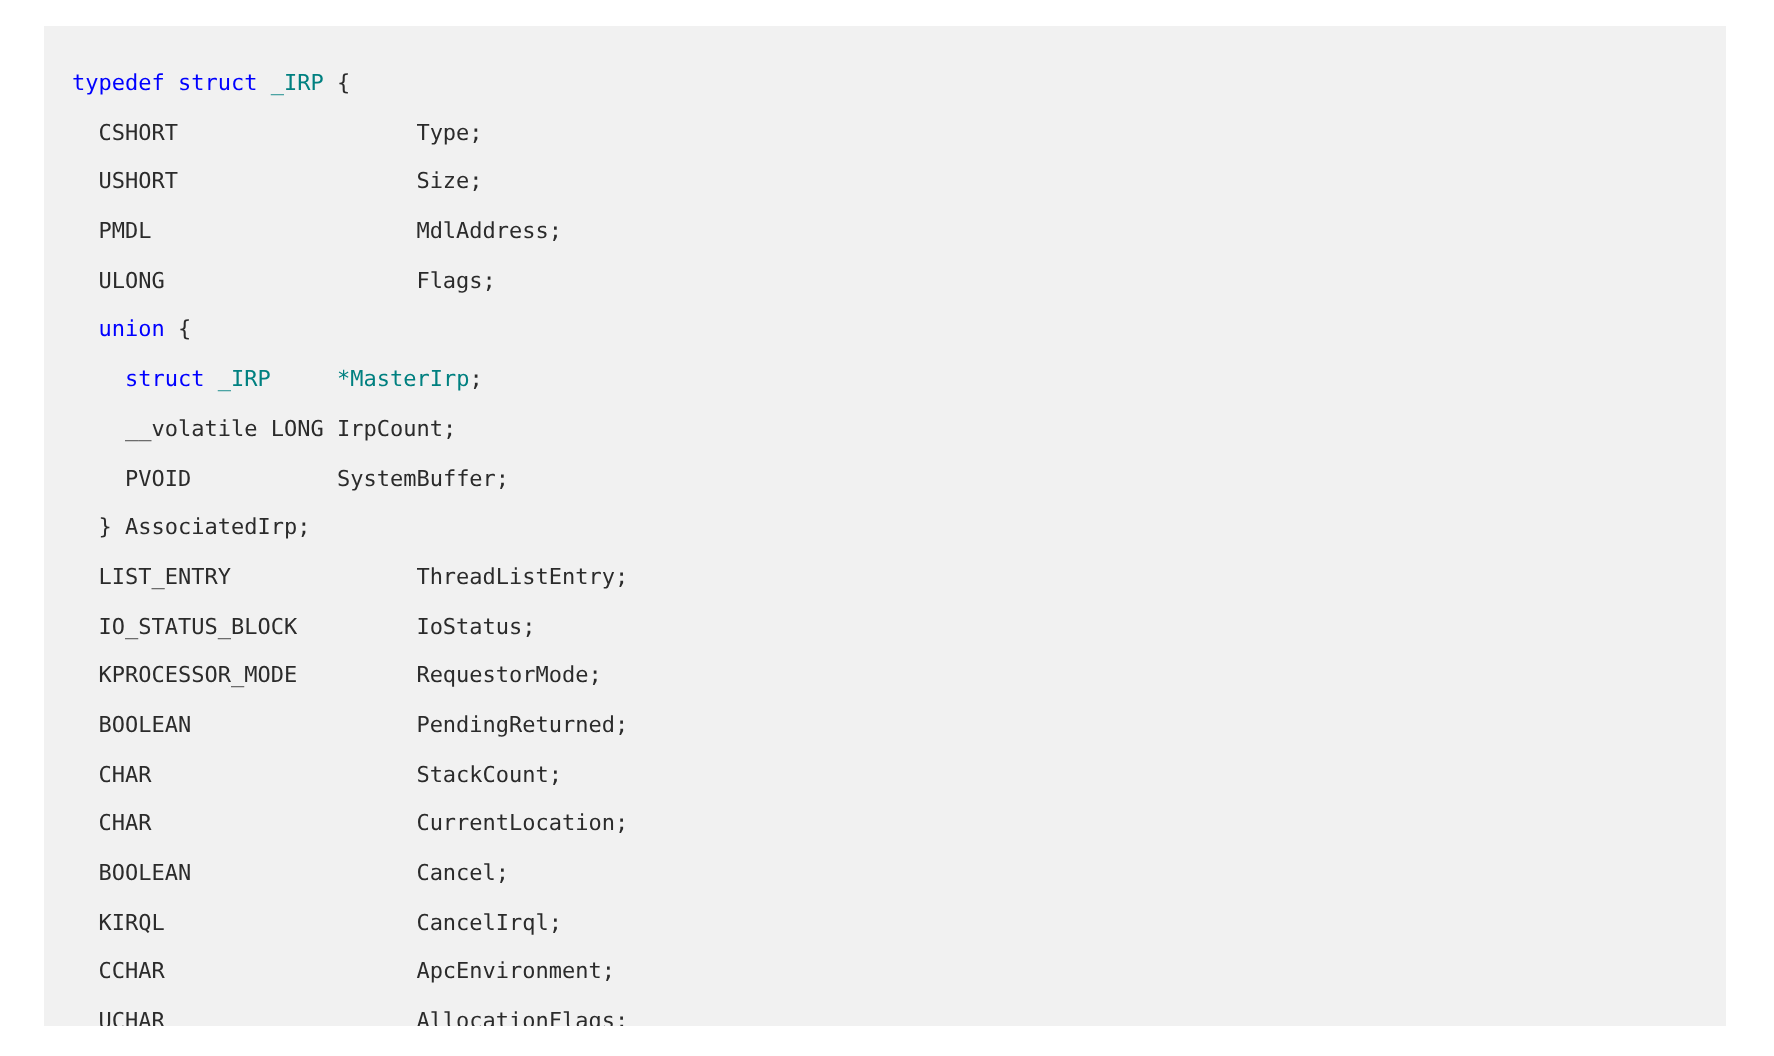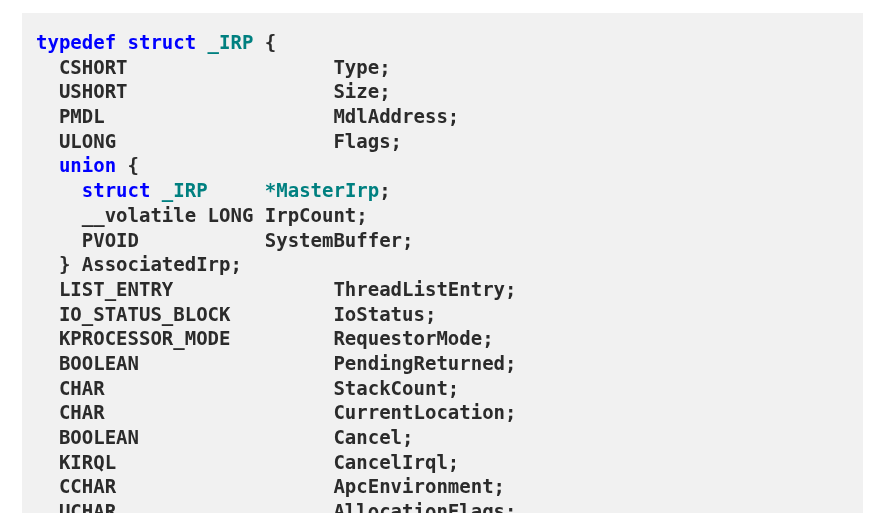--- a/index.html
+++ b/index.html
@@ -31,26 +31,25 @@
     background: #f1f1f1;
     overflow: hidden;
     box-sizing: border-box;
     padding: 17px 0 0 14px;
   }
 
   #code-listing {
     margin: 0;
     padding: 0;
     font-family: "DejaVu Sans Mono", "Liberation Mono", monospace;
-    font-size: 19px;
+    font-size: 11px;
     line-height: 24.7px;
     color: #2b2b2b;
     white-space: pre;
     letter-spacing: 0px;
-    font-weight: bold;
   }
 
   .line {
     height: 24.7px;
     white-space: pre;
   }
 
   
   .kw   { color: #0000ff; }                
   .typ  { color: #008080; }                

